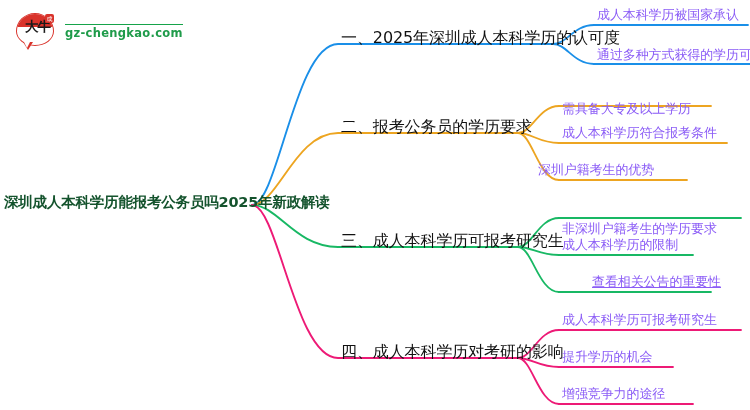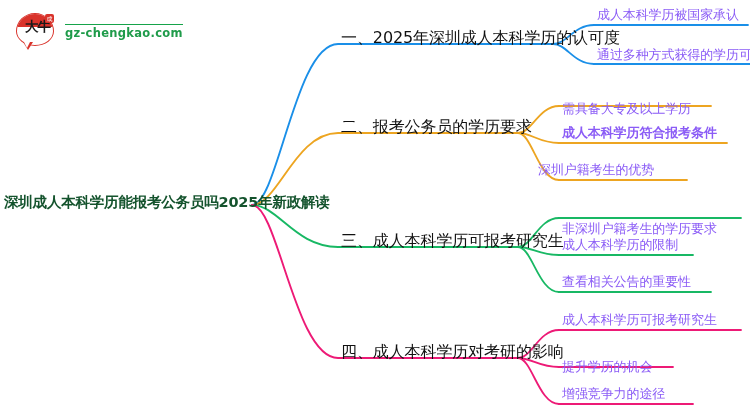--- a/index.html
+++ b/index.html
@@ -204,24 +204,24 @@
   </svg>
 
 <div class="node" id="root-node">深圳成人本科学历能报考公务员吗2025年新政解读</div>
 
 <div class="node branch-label" style="left:341px; top:30px;">一、2025年深圳成人本科学历的认可度</div>
 <div class="node leaf-label" style="left:597px; top:8px;">成人本科学历被国家承认</div>
 <div class="node leaf-label" style="left:597px; top:48px;">通过多种方式获得的学历可查</div>
 
 <div class="node branch-label" style="left:341px; top:119px;">二、报考公务员的学历要求</div>
 <div class="node leaf-label" style="left:562px; top:90px;margin-top:12px;">需具备大专及以上学历</div>
-<div class="node leaf-label" style="left:562px; top:126px;font-weight:bold;">成人本科学历符合报考条件</div>
+<div class="node leaf-label" style="left:562px; top:126px;">成人本科学历符合报考条件</div>
 <div class="node leaf-label" style="left:538px; top:163px;">深圳户籍考生的优势</div>
 
 <div class="node branch-label" style="left:341px; top:233px;">三、成人本科学历可报考研究生</div>
 <div class="node leaf-label" style="left:562px; top:186px;margin-top:36px;">非深圳户籍考生的学历要求</div>
 <div class="node leaf-label" style="left:562px; top:238px;">成人本科学历的限制</div>
-<div class="node leaf-label" style="left:562px; top:275px;">查看相关公告的重要性</div>
+<div class="node leaf-label" style="left:592px; top:275px;text-decoration:underline;">查看相关公告的重要性</div>
 
 <div class="node branch-label" style="left:341px; top:344px;">四、成人本科学历对考研的影响</div>
 <div class="node leaf-label" style="left:562px; top:313px;">成人本科学历可报考研究生</div>
-<div class="node leaf-label" style="left:562px; top:360px;">提升学历的机会</div>
+<div class="node leaf-label" style="left:562px; top:350px;">提升学历的机会</div>
 <div class="node leaf-label" style="left:562px; top:387px;">增强竞争力的途径</div>
 
 </body></html>

